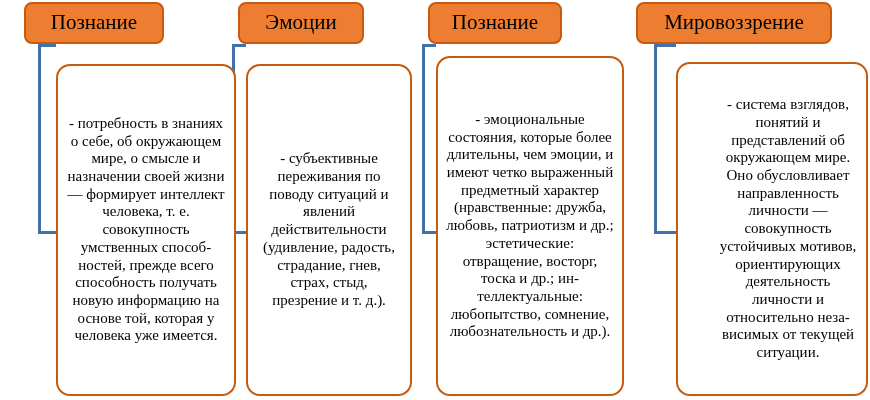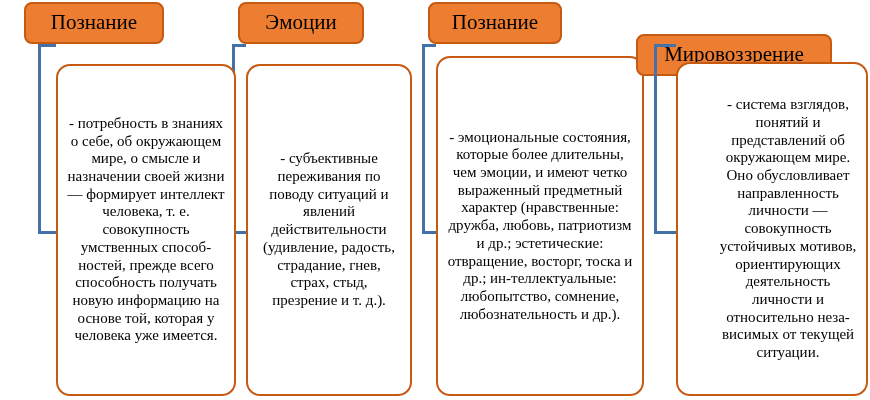--- a/index.html
+++ b/index.html
@@ -97,27 +97,27 @@
     <div class="body-box" style="left: 32px; top: 64px; width: 180px; height: 332px;">
       <p>- потребность в знаниях о себе, об окружающем мире, о смысле и назначении своей жизни — формирует интеллект человека, т. е. совокупность умственных способ-ностей, прежде всего способность получать новую информацию на основе той, которая у человека уже имеется.</p>
     </div>
   </div>
 
   <div class="column" style="left: 418px; width: 192px;">
     <div class="header-box" style="left: 10px; width: 134px;">
       <span>Познание</span>
     </div>
     <div class="connector" style="left: 4px; top: 44px; width: 14px; height: 190px;"></div>
-    <div class="body-box" style="left: 18px; top: 56px; width: 208px; height: 340px;">
+    <div class="body-box" style="left: 18px; top: 56px; width: 188px; height: 340px;">
       <p>- эмоциональные состояния, которые более длительны, чем эмоции, и имеют четко выраженный предметный характер (нравственные: дружба, любовь, патриотизм и др.; эстетические: отвращение, восторг, тоска и др.; ин-теллектуальные: любопытство, сомнение, любознательность и др.).</p>
     </div>
   </div>
 
   <div class="column" style="left: 632px; width: 236px;">
-    <div class="header-box" style="left: 4px; width: 196px; margin-top: 32px;">
+    <div class="header-box" style="left: 4px; width: 196px;">
       <span>Мировоззрение</span>
     </div>
     <div class="connector" style="left: 22px; top: 44px; width: 22px; height: 190px;"></div>
     <div class="body-box" style="left: 44px; top: 62px; width: 192px; height: 334px; padding-left: 40px;">
       <p>- система взглядов, понятий и представлений об окружающем мире. Оно обусловливает направленность личности — совокупность устойчивых мотивов, ориентирующих деятельность личности и относительно неза-висимых от текущей ситуации.</p>
     </div>
   </div>
 
 </div>
 

